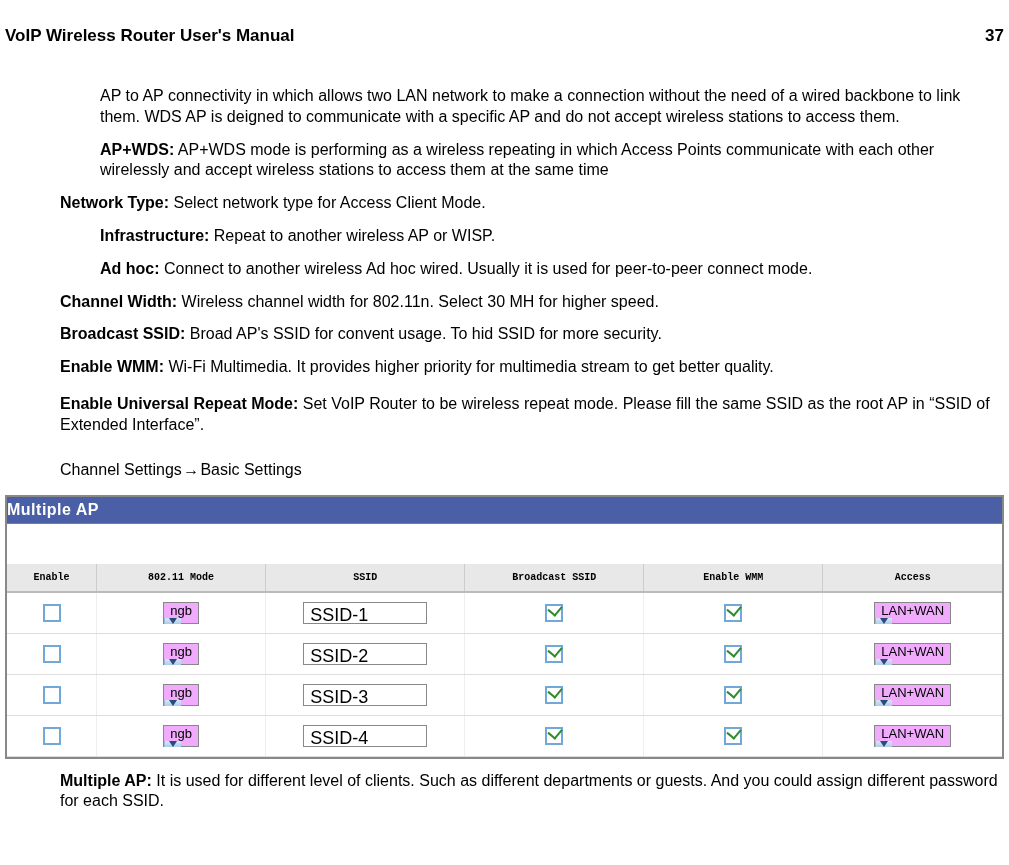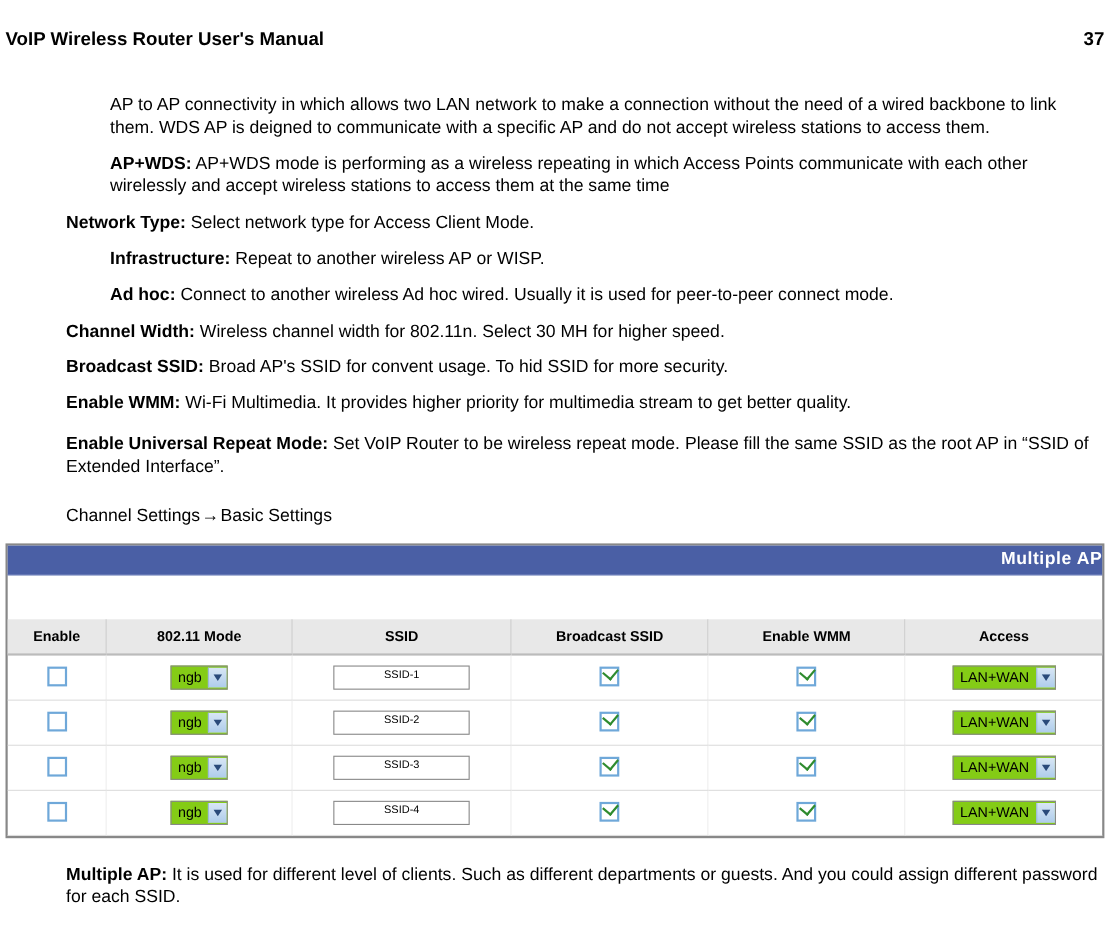--- a/index.html
+++ b/index.html
@@ -44,39 +44,40 @@
   
   .table-wrap {
     border: 2px solid #888;
     margin-left: -55px;
     margin-right: 0;
     background: #fff;
   }
   .table-title {
     background: #4a5fa5;
     color: #fff;
-    text-align: right;
+    text-align: left;
     font-weight: bold;
     font-size: 16px;
     padding: 4px 0;
     border-bottom: 1px solid #6b7db8;
     letter-spacing: 0.5px;
   }
   table.ap {
     width: 100%;
     border-collapse: collapse;
     table-layout: fixed;
   }
   table.ap th {
     background: #e8e8e8;
     font-weight: bold;
-    font-size: 13px;
+    font-size: 10px;
     padding: 8px 4px;
     border-bottom: 2px solid #bbb;
     border-right: 1px solid #ccc;
+    font-family: Liberation Mono, monospace;
   }
   table.ap th:last-child { border-right: none; }
   table.ap td {
     padding: 5px 4px;
     border-bottom: 1px solid #ddd;
     border-right: 1px solid #eee;
     text-align: center;
     vertical-align: middle;
     height: 30px;
   }
@@ -96,56 +97,57 @@
     left: 2px;
     top: -2px;
     width: 10px;
     height: 8px;
     border-left: 2px solid #2e8b2e;
     border-bottom: 2px solid #2e8b2e;
     transform: rotate(-50deg);
   }
   .select-box {
     display: inline-flex;
-    align-items: center;
+    align-items: flex-start;
     border: 1px solid #888;
-    background: #84cc16;
+    background: #f0abfc;
     font-size: 13px;
     height: 20px;
     vertical-align: middle;
+    flex-direction: column;
   }
   .select-box .sel-text {
     padding: 0 6px;
     white-space: nowrap;
   }
   .select-box .sel-btn {
     width: 16px;
     height: 18px;
     background: linear-gradient(#d8e6f5,#aecceb);
     border-left: 1px solid #9bb9d8;
     display: flex;
     align-items: center;
     justify-content: center;
   }
   .select-box .sel-btn svg { display:block; }
   .text-input {
     display: inline-block;
     border: 1px solid #888;
     background: #fff;
-    font-size: 10px;
+    font-size: 18px;
     padding: 2px 6px;
     width: 110px;
-    text-align: center;
+    text-align: left;
     height: 16px;
     vertical-align: middle;
     font-family: Arial, sans-serif;
   }
   .spacer-row td { height: 20px; border: none !important; }
   .footer-para {
-    margin-top: 24px;
+    margin-top: 12px;
   }
 </style>
 </head>
 <body>
 
 <div class="page">
   <div class="header-row">
     <span>VoIP Wireless Router User's Manual</span>
     <span>37</span>
   </div>

